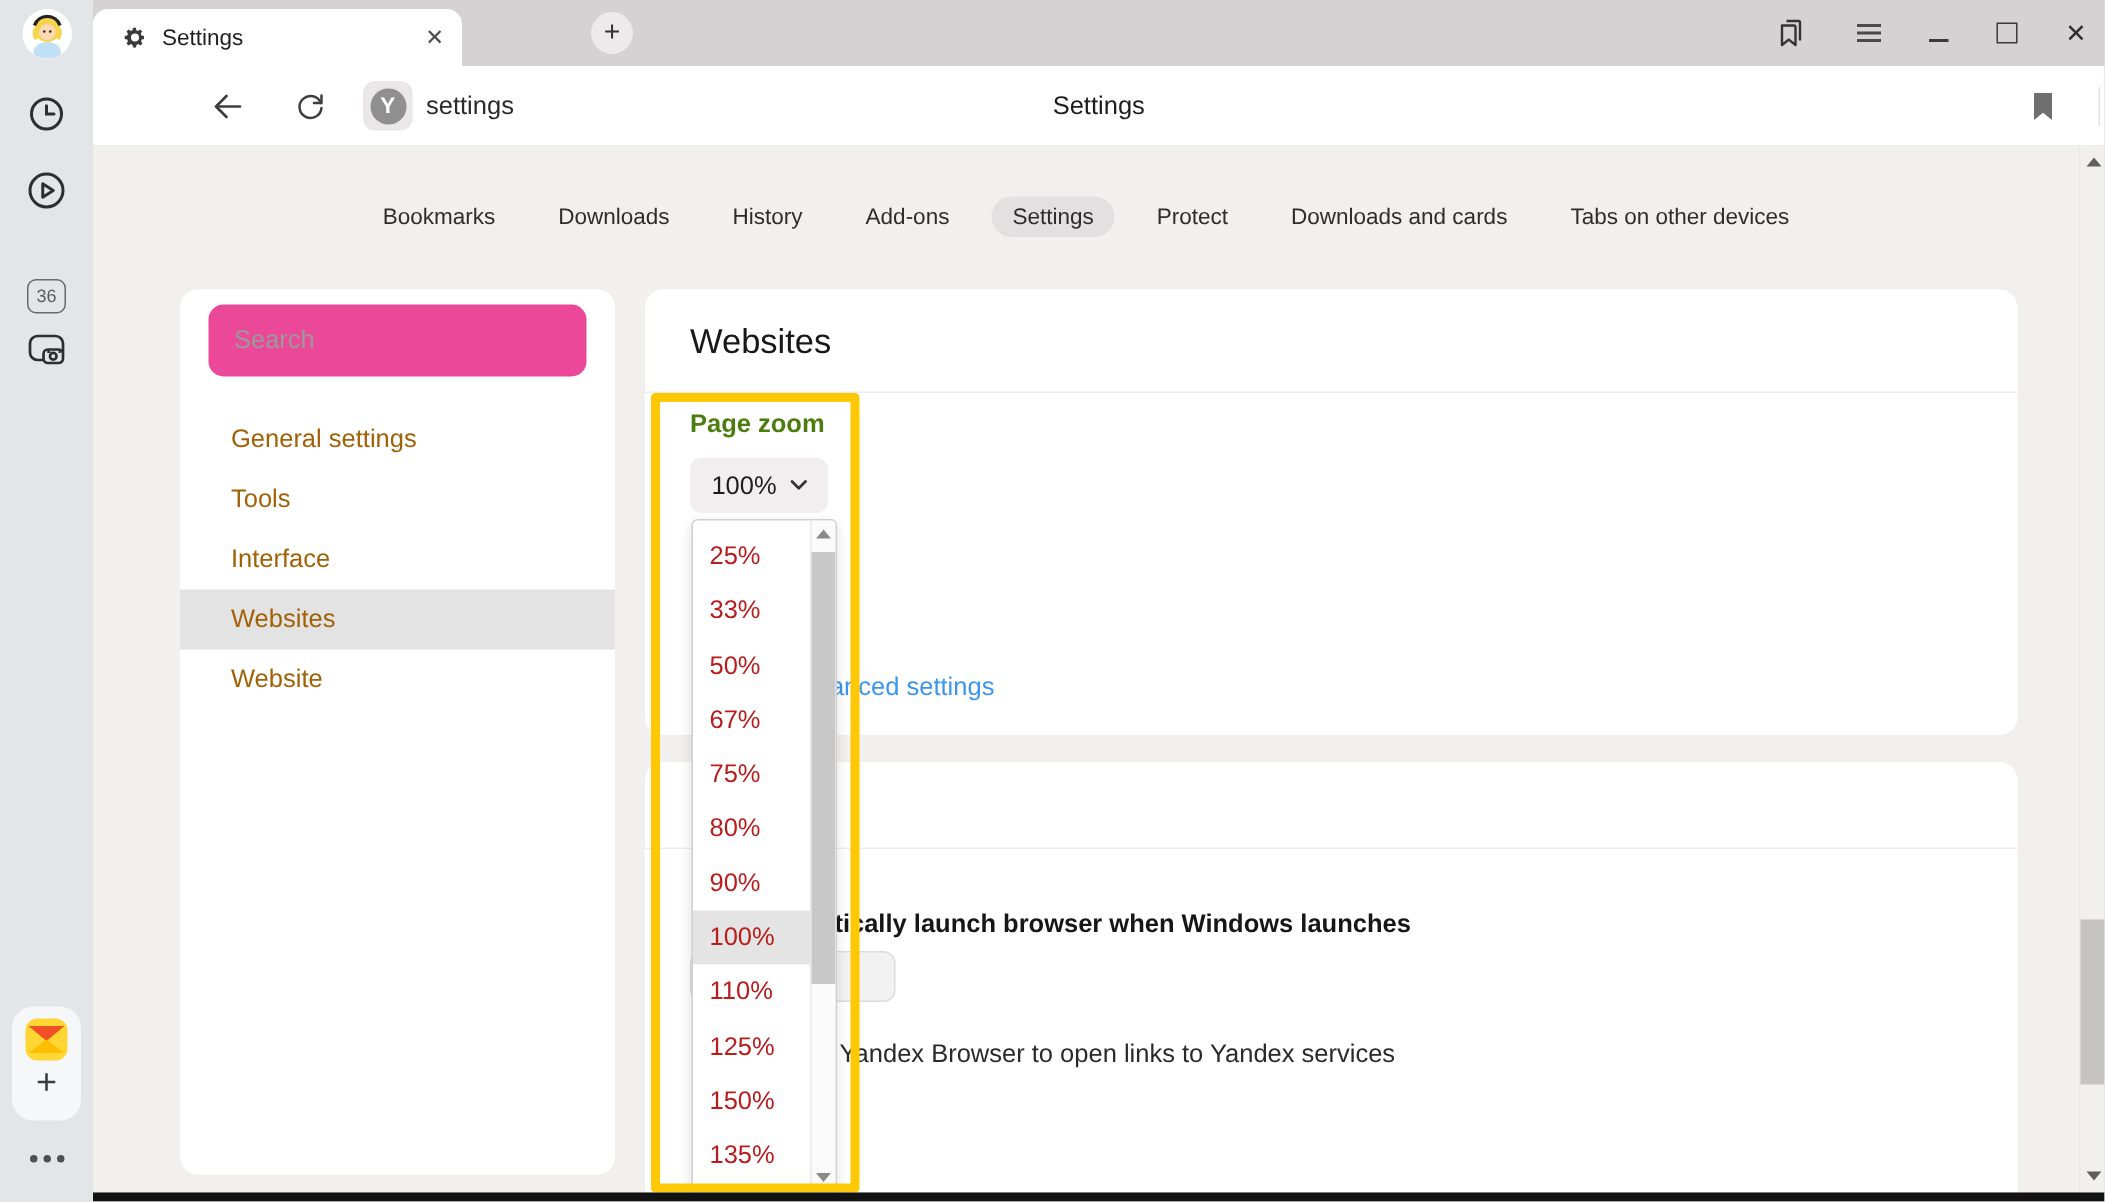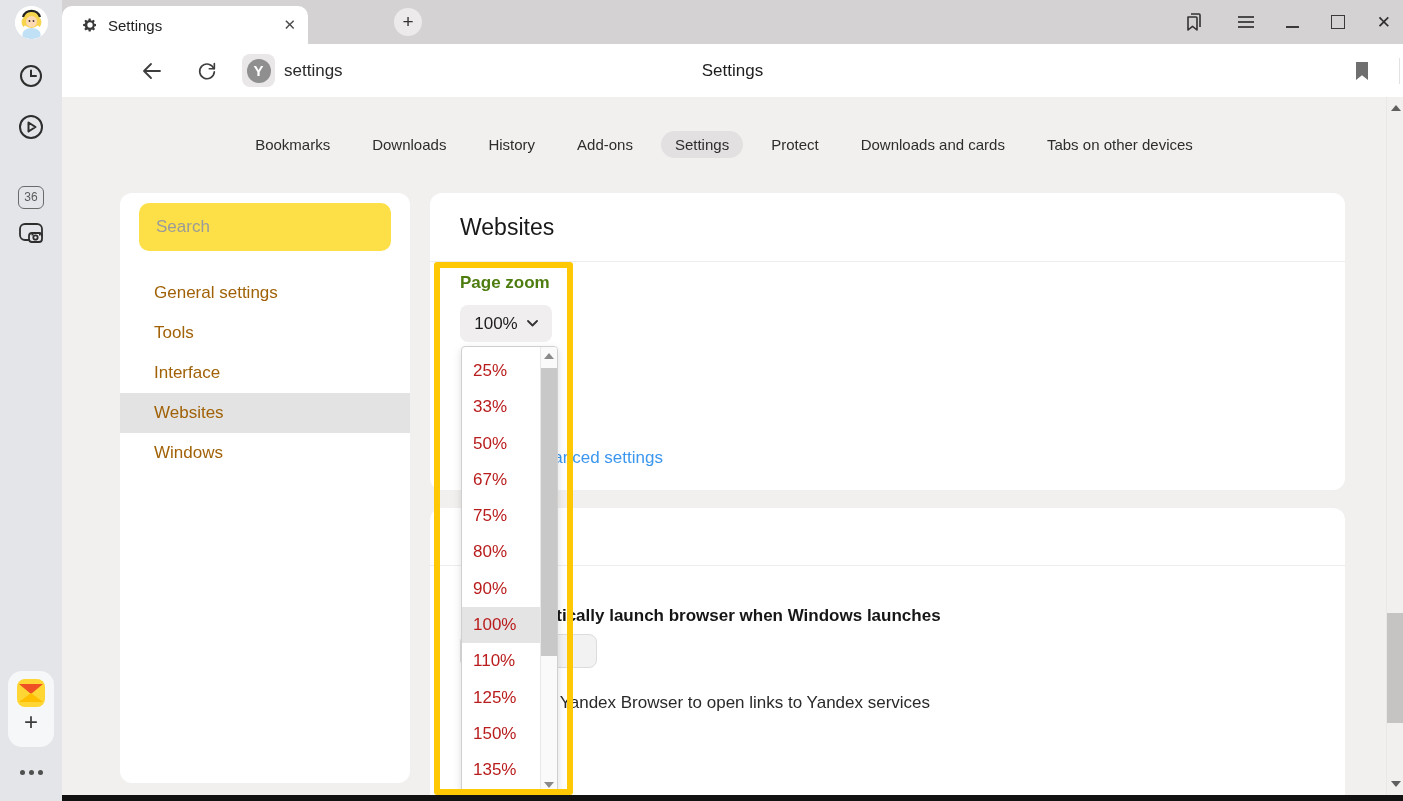--- a/index.html
+++ b/index.html
@@ -48,21 +48,21 @@
   
   .content { position:absolute; left:62px; top:97px; width:1341px; height:698px; background:#f1f0ef; overflow:hidden; }
 
   .nav-tabs { position:absolute; left:0; top:34px; right:17px; display:flex; justify-content:center; gap:14px; }
   .nav-tab { font-size:15px; color:#2d2d2d; padding:5px 14px; border-radius:15px; white-space:nowrap; }
   .nav-tab.active { background:#e3e0e1; }
 
   .card { position:absolute; background:#fff; border-radius:12px; }
   .settings-nav-card { left:58px; top:96px; width:290px; height:590px; }
   .search-box { position:absolute; left:19px; top:10px; width:252px; height:48px; }
-  .search-box input { width:100%; height:100%; background:#fde047; border:none; border-radius:10px; font-size:17px; color:#333; padding:0 17px; font-family:"Liberation Sans",sans-serif; outline:none; }
+  .search-box input { width:100%; height:100%; background:#ec4899; border:none; border-radius:10px; font-size:17px; color:#333; padding:0 17px; font-family:"Liberation Sans",sans-serif; outline:none; }
   .search-box input::placeholder { color:#9a9a9a; }
   .settings-nav-list { position:absolute; left:0; top:80px; width:290px; }
   .settings-nav-item { height:40px; display:flex; align-items:center; padding-left:34px; font-size:17px; color:#a16207; }
   .settings-nav-item.selected { background:#e3e3e3; }
 
   .card-websites { left:368px; top:96px; width:915px; height:297px; z-index:1; }
   .card-title { position:absolute; left:30px; top:21px; font-size:23px; color:#181818; }
   .card-divider { position:absolute; left:0; right:0; height:1px; background:#ededed; }
   .link-light { position:absolute; font-size:17px; color:#3b96ee; white-space:nowrap; }
   .link-bold { position:absolute; font-size:17px; font-weight:700; color:#0c6ce0; white-space:nowrap; }
@@ -235,21 +235,21 @@
 
     <div class="card settings-nav-card">
       <div class="search-box">
         <input type="text" readonly="" placeholder="Search" style="">
       </div>
       <div class="settings-nav-list">
         <div class="settings-nav-item">General settings</div>
         <div class="settings-nav-item">Tools</div>
         <div class="settings-nav-item">Interface</div>
         <div class="settings-nav-item selected">Websites</div>
-        <div class="settings-nav-item">Windows</div>
+        <div class="settings-nav-item">Website</div>
       </div>
     </div>
 
     <div class="card card-websites">
       <div class="card-title">Websites</div>
       <div class="card-divider" style="top:68px;"></div>
       <a class="link-light" style="left:94px;top:255px;">Advanced settings</a>
       <a class="link-bold" style="left:109px;top:336px;">Website settings</a>
     </div>
 

